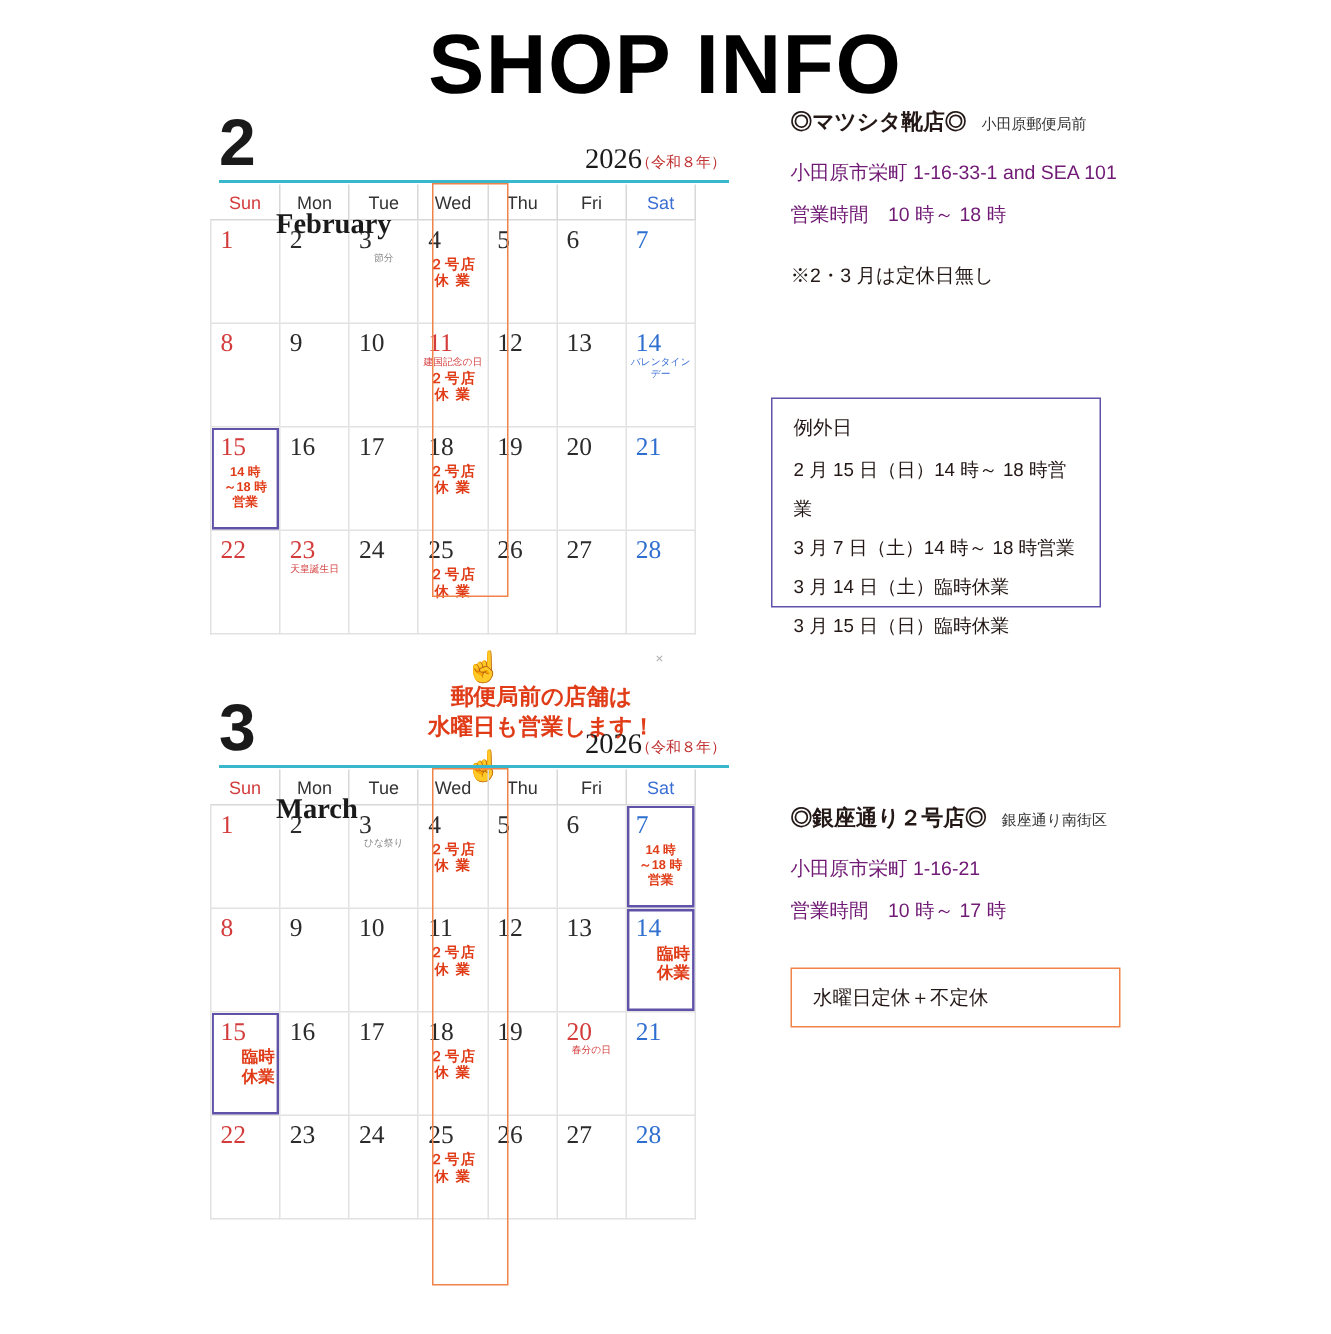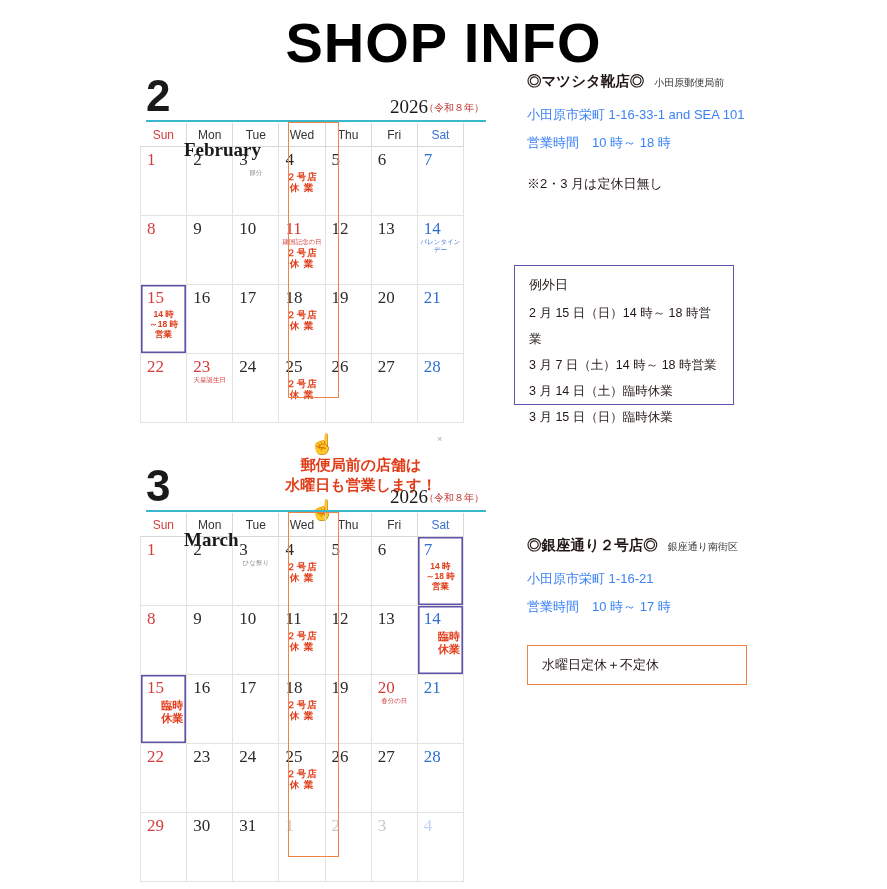--- a/index.html
+++ b/index.html
@@ -222,21 +222,21 @@
   }
   .shop-title .sub {
     font-size: 10px;
     font-weight: normal;
     margin-left: 10px;
     color: #333;
   }
   .shop-line {
     font-size: 13px;
     line-height: 28px;
-    color: #3b82f6;
+    color: #701a75;
   }
   .shop-note {
     font-size: 13px;
     color: #231815;
     margin-top: 18px;
   }
 
   .box {
     position: absolute;
     box-sizing: border-box;
@@ -526,43 +526,20 @@
             <td>
               <span class="daynum ">26</span>
             </td>
             <td>
               <span class="daynum ">27</span>
             </td>
             <td>
               <span class="daynum d-sat">28</span>
             </td>
           </tr>
-          <tr>
-            <td>
-              <span class="daynum d-sun">29</span>
-            </td>
-            <td>
-              <span class="daynum ">30</span>
-            </td>
-            <td>
-              <span class="daynum ">31</span>
-            </td>
-            <td>
-              <span class="daynum d-mut">1</span>
-            </td>
-            <td>
-              <span class="daynum d-mut">2</span>
-            </td>
-            <td>
-              <span class="daynum d-mut">3</span>
-            </td>
-            <td>
-              <span class="daynum d-mut-sat">4</span>
-            </td>
-          </tr>
         </tbody>
     </table>
     <div class="wedcol" style="left:148px; top:40px; width:49px; height:343px;"></div>
   </div>
 
   <div class="info shop1">
     <div class="shop-title">
       <span>◎マツシタ靴店◎</span><span class="sub">小田原郵便局前</span>
     </div>
     <div class="shop-line">小田原市栄町 1-16-33-1 and SEA 101</div>

